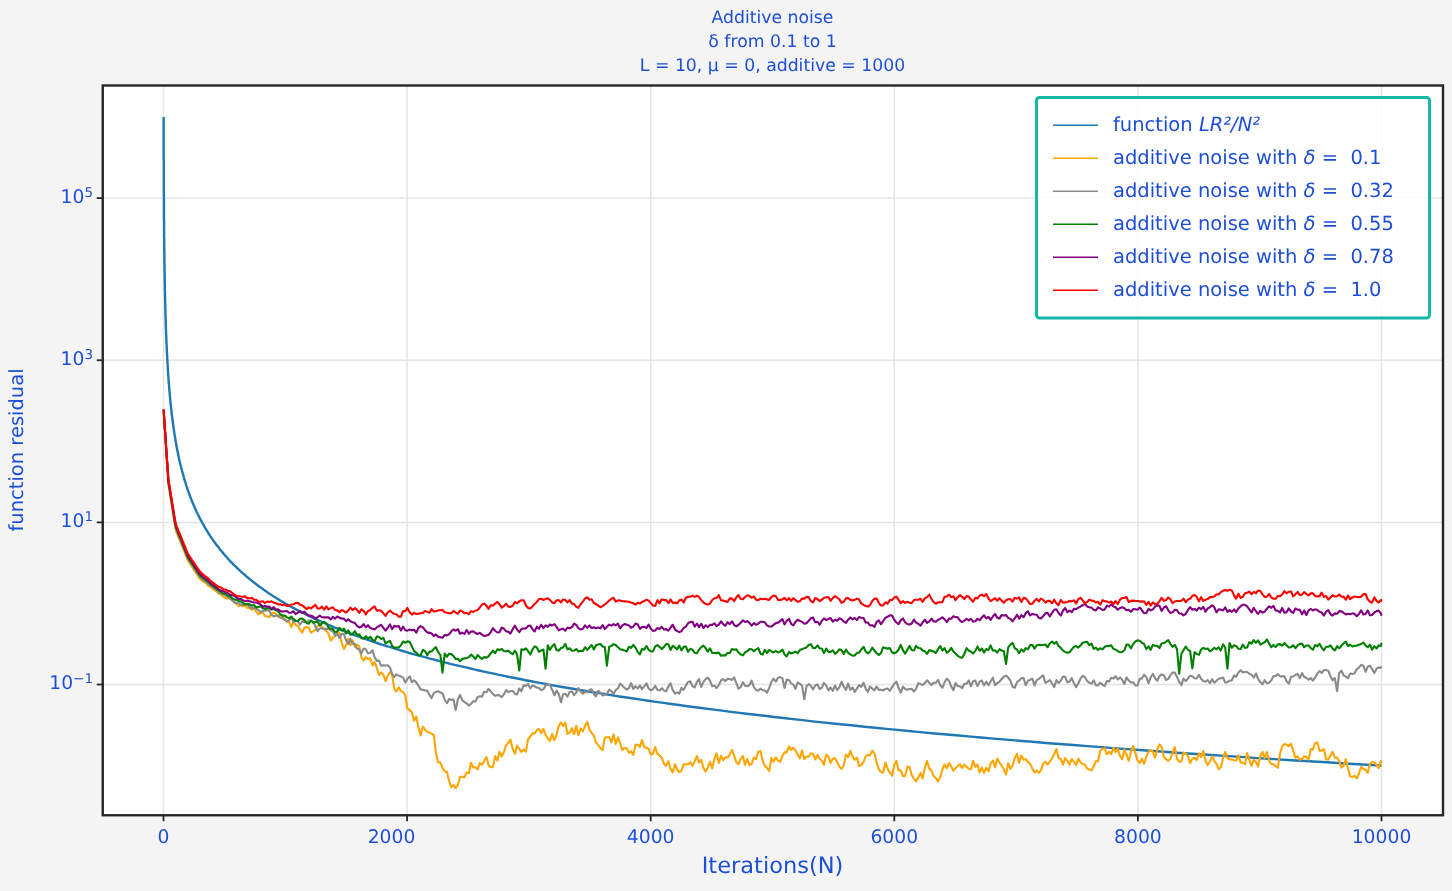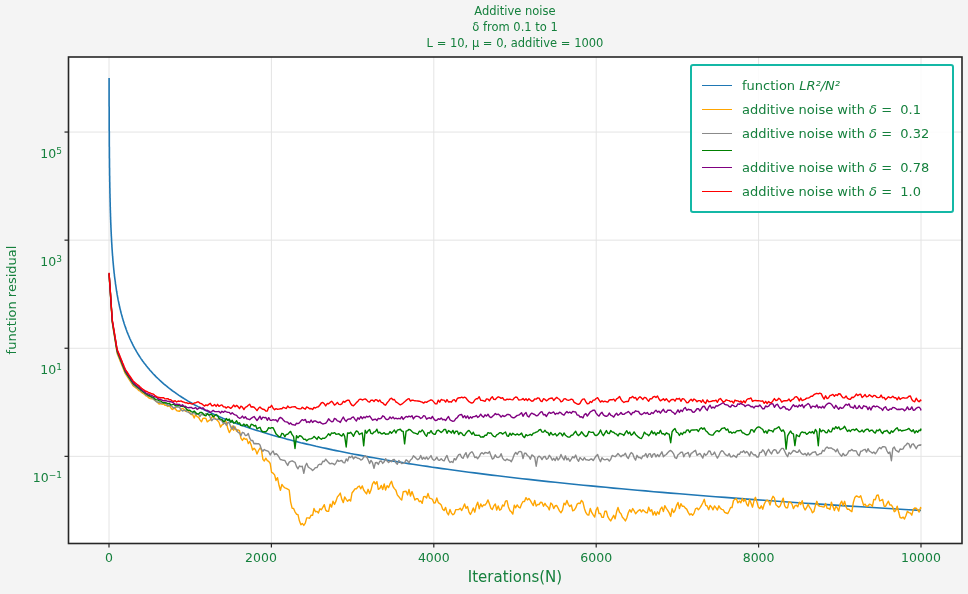--- a/index.html
+++ b/index.html
@@ -1,25 +1,25 @@
 <!DOCTYPE html>
 <html><head>
 <meta charset="utf-8">
 <style>
   html,body{margin:0;padding:0;background:#f4f4f4;}
   .fig{position:relative;width:968px;height:594px;background:#f4f4f4;
-       font-family:"DejaVu Sans",sans-serif;color:#15803d;overflow:hidden;}
+       font-family:"DejaVu Sans",sans-serif;color:#1d4ed8;overflow:hidden;}
   .fig svg{position:absolute;left:0;top:0;}
   .title-block{position:absolute;left:68px;top:3px;width:894px;text-align:center;
        font-size:11.5px;line-height:16px;}
   .xlabel{position:absolute;left:68px;top:568px;width:894px;text-align:center;font-size:15px;}
   .ylabel{position:absolute;left:-43px;top:292px;width:110px;height:16px;text-align:center;
        font-size:13px;transform:rotate(-90deg);}
   .xtick{position:absolute;top:550px;width:70px;margin-left:-35px;text-align:center;font-size:12.5px;}
-  .ytick{position:absolute;left:14px;width:48px;text-align:right;font-size:12.5px;height:16px;margin-top:22px;}
+  .ytick{position:absolute;left:14px;width:48px;text-align:right;font-size:12.5px;height:16px;}
   .ytick sup{font-size:9px;position:relative;top:1px;}
   .legend{position:absolute;left:690px;top:64px;width:264px;height:149px;box-sizing:border-box;
        background:rgba(255,255,255,0.85);border:2px solid #14b8a6;border-radius:3px;
        display:flex;flex-direction:column;justify-content:space-evenly;padding:3px 0;}
   .legend-item{display:flex;align-items:center;padding-left:10px;gap:10px;}
   .legend-line{width:30px;height:0;border-top:1.8px solid #000;flex:0 0 30px;}
   .legend-label{font-size:13px;white-space:pre;}
   .legend-label i{font-style:italic;}
 </style>
 </head>
@@ -94,20 +94,21 @@
       <div class="legend-item">
         <span class="legend-line" style="border-top-color: rgb(255, 165, 0);"></span>
         <span class="legend-label"><span>additive noise with </span><i>δ</i><span> =  0.1</span></span>
       </div>
       <div class="legend-item">
         <span class="legend-line" style="border-top-color: rgb(138, 138, 138);"></span>
         <span class="legend-label"><span>additive noise with </span><i>δ</i><span> =  0.32</span></span>
       </div>
       <div class="legend-item">
         <span class="legend-line" style="border-top-color: rgb(0, 128, 0);"></span>
+        <span class="legend-label"><span>additive noise with </span><i>δ</i><span> =  0.55</span></span>
       </div>
       <div class="legend-item">
         <span class="legend-line" style="border-top-color: rgb(128, 0, 128);"></span>
         <span class="legend-label"><span>additive noise with </span><i>δ</i><span> =  0.78</span></span>
       </div>
       <div class="legend-item">
         <span class="legend-line" style="border-top-color: rgb(255, 0, 0);"></span>
         <span class="legend-label"><span>additive noise with </span><i>δ</i><span> =  1.0</span></span>
       </div>
     </div>

